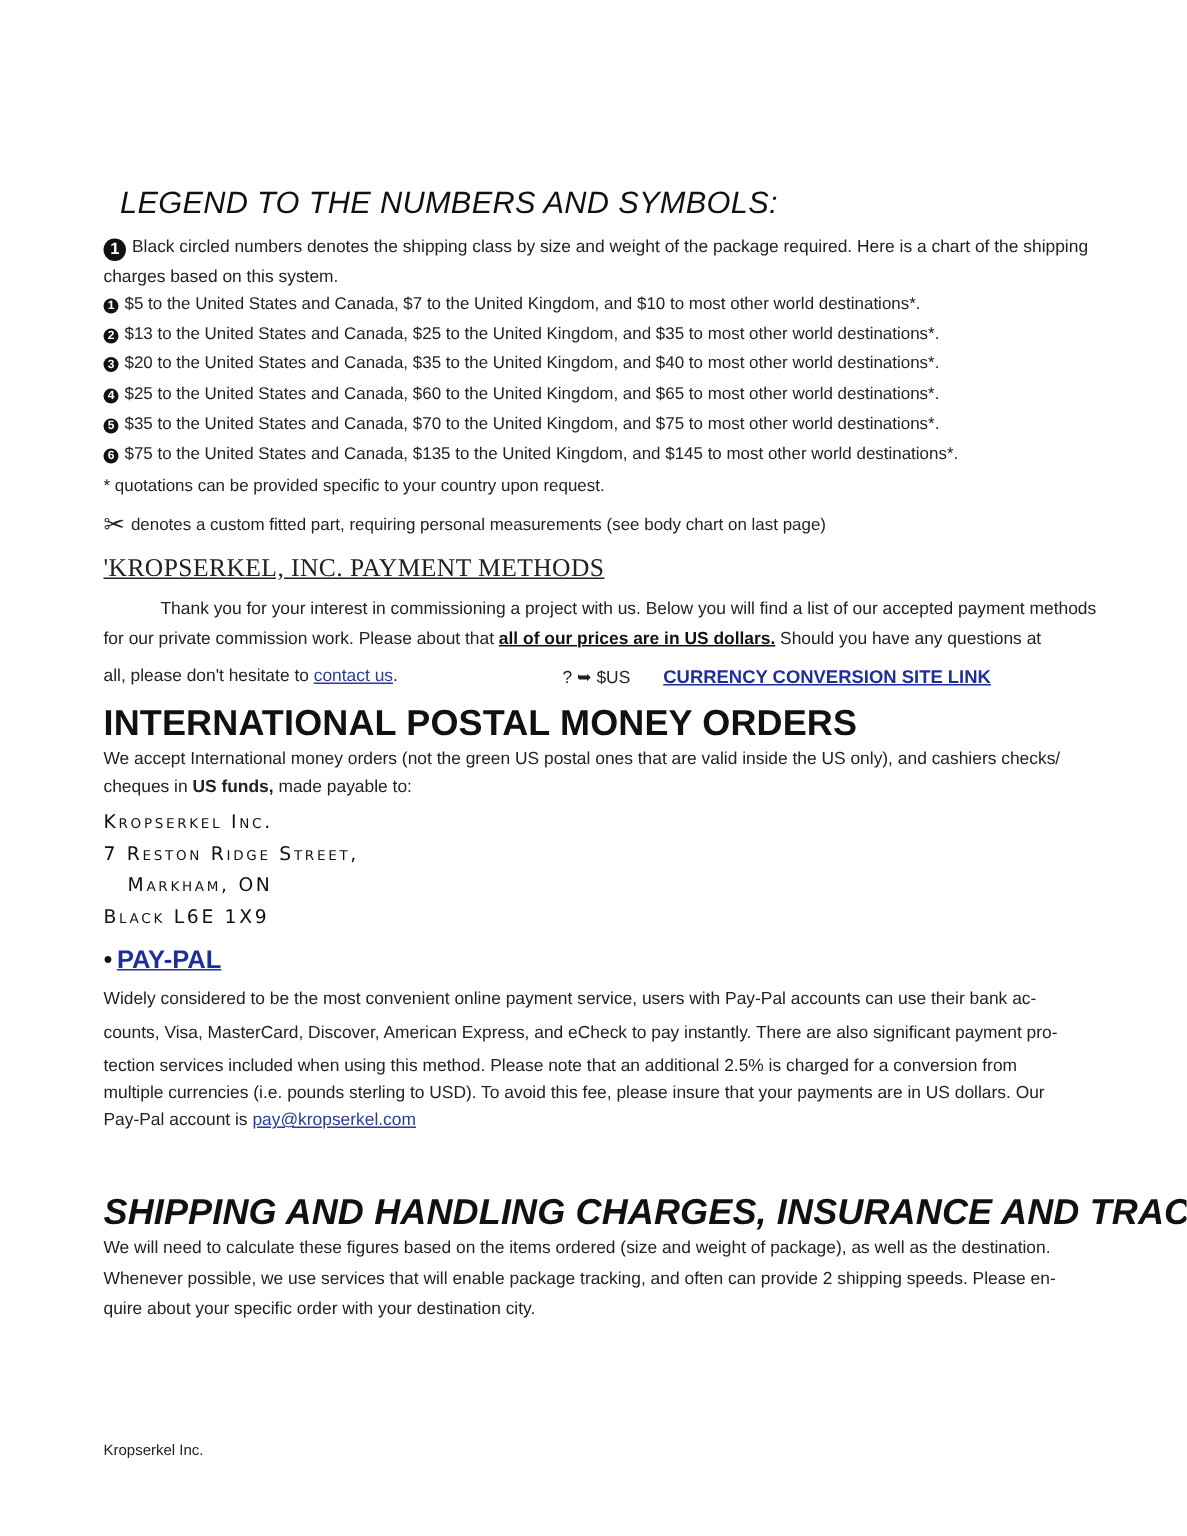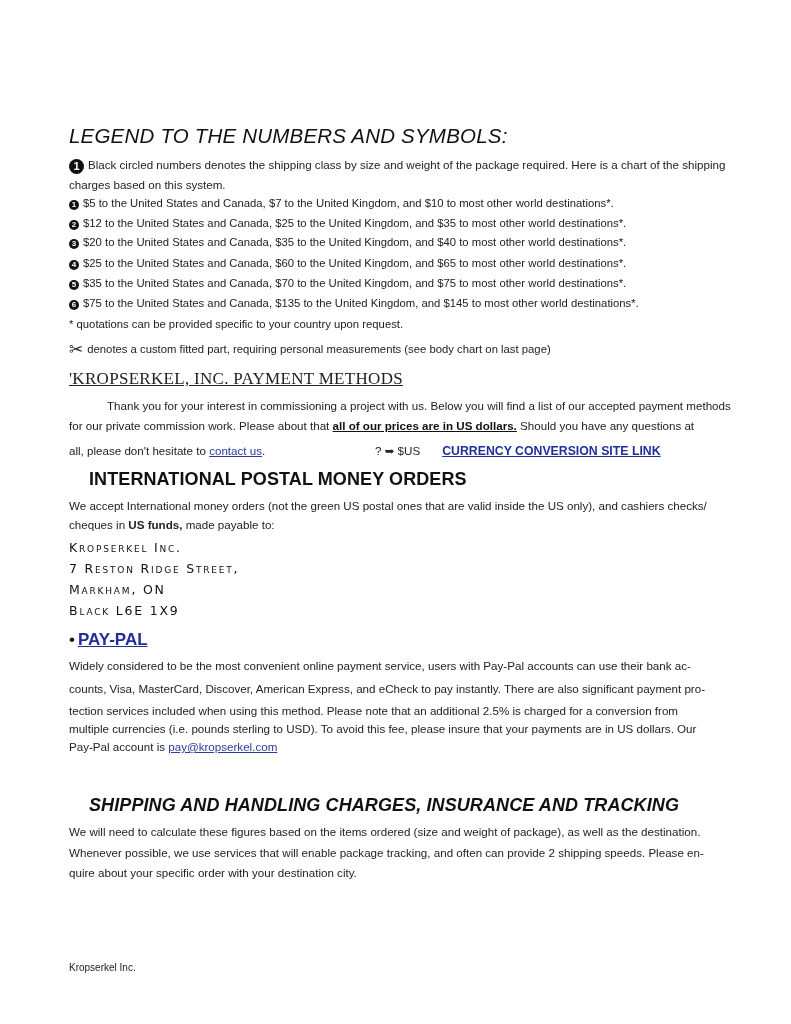--- a/index.html
+++ b/index.html
@@ -1,51 +1,51 @@
 <!DOCTYPE html>
 <html><head>
 <meta charset="utf-8">
 <style>
   html, body { margin: 0; padding: 0; background: #ffffff; }
   body { width: 791px; height: 1024px; position: relative; overflow: hidden; font-family: "Liberation Sans", sans-serif; color: #1a1a1a; }
   .page { position: absolute; left: 69px; top: 0; width: 660px; }
   .abs { position: absolute; left: 0; white-space: nowrap; }
-  .legend-title { top: 124px; font-size: 20.5px; font-style: italic; letter-spacing: 0.2px; color: #111; }
+  .legend-title { top: 124px; font-size: 20.5px; font-style: italic; letter-spacing: 0.2px; color: #111; margin-left: 11px; }
   .body-text { font-size: 11.6px; line-height: 20px; color: #222; }
   .intro { top: 155px; width: 660px; white-space: normal; }
   .big-circ { display: inline-block; width: 15px; height: 15px; border-radius: 50%; background: #111; color: #fff; font-size: 11px; font-weight: bold; text-align: center; line-height: 15px; vertical-align: -1px; margin-right: 4px; }
   .circ { display: inline-block; width: 10px; height: 10px; border-radius: 50%; background: #111; color: #fff; font-size: 8px; font-weight: bold; text-align: center; line-height: 10px; vertical-align: 0px; margin-right: 4px; }
   .rate { font-size: 11.3px; color: #222; }
   .scissors { font-size: 17px; vertical-align: -2px; margin-right: 4px; }
   .methods-title { top: 369px; font-family: "Liberation Serif", serif; font-size: 17px; text-decoration: underline; color: #222; letter-spacing: 0.3px; }
   .link { color: #2a3b9a; text-decoration: underline; }
   .bold-u { font-weight: bold; text-decoration: underline; color: #111; }
   .currency-link { color: #1f2f9a; font-weight: bold; text-decoration: underline; font-size: 12.3px; margin-left: 22px; }
-  .h2 { font-size: 18px; font-weight: bold; color: #111; letter-spacing: 0.1px; margin-left: 20px; }
+  .h2 { font-size: 24px; font-weight: bold; color: #111; letter-spacing: 0.1px; }
   .addr { font-family: "DejaVu Sans", sans-serif; font-variant: small-caps; font-size: 12.5px; letter-spacing: 1.8px; color: #111; line-height: 20.5px; }
   .paypal { font-size: 17px; font-weight: bold; color: #1f2f9a; text-decoration: underline; }
   .bullet { color: #111; font-size: 17px; margin-right: 3px; }
   .footer { top: 962px; font-size: 10px; color: #222; }
 </style>
 </head>
 <body>
 
 <div class="page">
 
   <div class="abs legend-title">LEGEND TO THE NUMBERS AND SYMBOLS:</div>
 
   <div class="abs body-text intro">
     <span class="big-circ">1</span><span>Black circled numbers denotes the shipping class by size and weight of the package required.  Here is a chart of the shipping charges based on this system.</span>
   </div>
 
   <div class="abs rate" style="top:197px;">
     <span class="circ">1</span><span>$5 to the United States and Canada, $7 to the United Kingdom, and $10 to most other world destinations*.</span>
   </div>
   <div class="abs rate" style="top:217px;">
-    <span class="circ">2</span><span>$12 to the United States and Canada, $25 to the United Kingdom, and $35 to most other world destinations*.</span>
+    <span class="circ">2</span><span>$13 to the United States and Canada, $25 to the United Kingdom, and $35 to most other world destinations*.</span>
   </div>
   <div class="abs rate" style="top:236px;">
     <span class="circ">3</span><span>$20 to the United States and Canada, $35 to the United Kingdom, and $40 to most other world destinations*.</span>
   </div>
   <div class="abs rate" style="top:257px;">
     <span class="circ">4</span><span>$25 to the United States and Canada, $60 to the United Kingdom, and $65 to most other world destinations*.</span>
   </div>
   <div class="abs rate" style="top:277px;">
     <span class="circ">5</span><span>$35 to the United States and Canada, $70 to the United Kingdom, and $75 to most other world destinations*.</span>
   </div>
@@ -72,21 +72,21 @@
     <span>? ➥ $US</span><span class="currency-link">CURRENCY CONVERSION SITE LINK</span>
   </div>
 
   <div class="abs h2" style="top:469px;">INTERNATIONAL POSTAL MONEY ORDERS</div>
   <div class="abs body-text" style="top:496px;">We accept International money orders (not the green US postal ones that are valid inside the US only), and cashiers checks/</div>
   <div class="abs body-text" style="top:515px;">
     <span>cheques in </span><b>US funds,</b><span> made payable to:</span>
   </div>
   <div class="abs addr" style="top:538px;">Kropserkel Inc.</div>
   <div class="abs addr" style="top:559px;">7 Reston Ridge Street,</div>
-  <div class="abs addr" style="top:580px;">Markham, ON</div>
+  <div class="abs addr" style="top:580px;margin-left:16px;">Markham, ON</div>
   <div class="abs addr" style="top:601px;">Black L6E 1X9</div>
 
   <div class="abs" style="top:630px;">
     <span class="bullet">•</span><span class="paypal">PAY-PAL</span>
   </div>
   <div class="abs body-text" style="top:656px;">Widely considered to be the most convenient online payment service, users with Pay-Pal accounts can use their bank ac-</div>
   <div class="abs body-text" style="top:679px;">counts, Visa, MasterCard, Discover, American Express, and eCheck to pay instantly.  There are also significant payment pro-</div>
   <div class="abs body-text" style="top:701px;">tection services included when using this method.   Please note that an additional 2.5% is charged for a conversion from</div>
   <div class="abs body-text" style="top:719px;">multiple currencies (i.e. pounds sterling to USD).  To avoid this fee, please insure that your payments are in US dollars.  Our</div>
   <div class="abs body-text" style="top:737px;">

